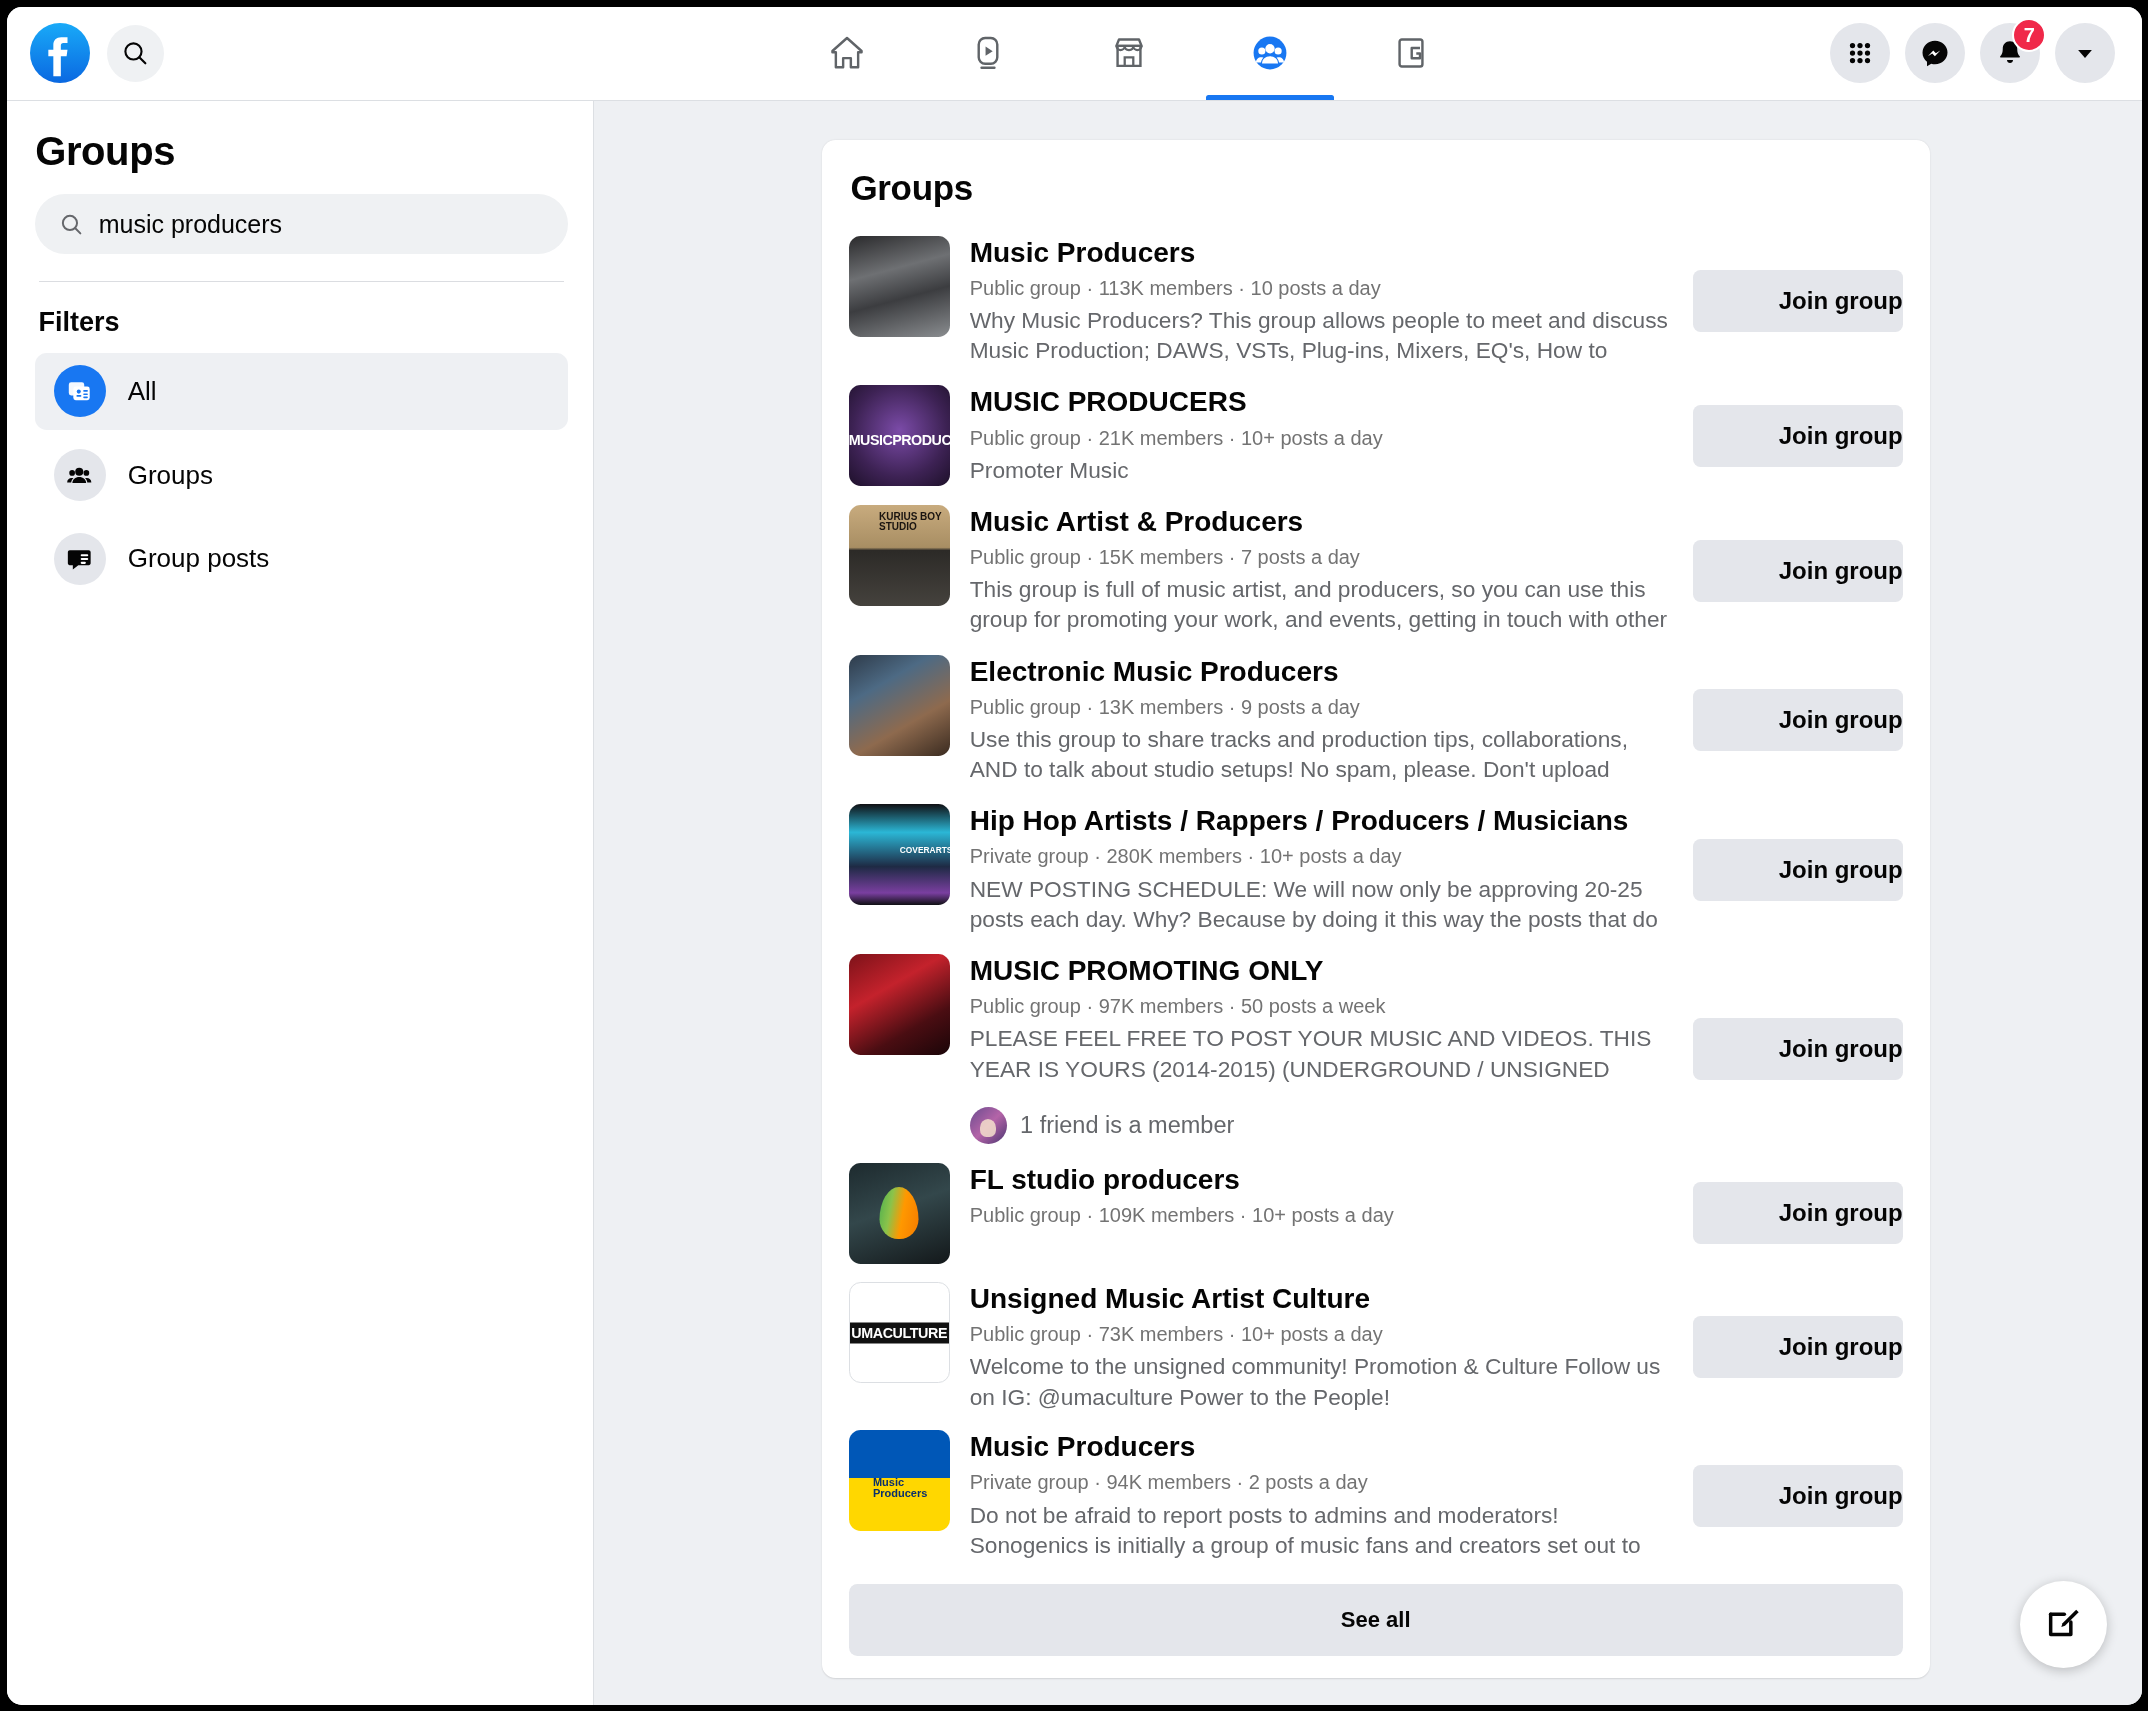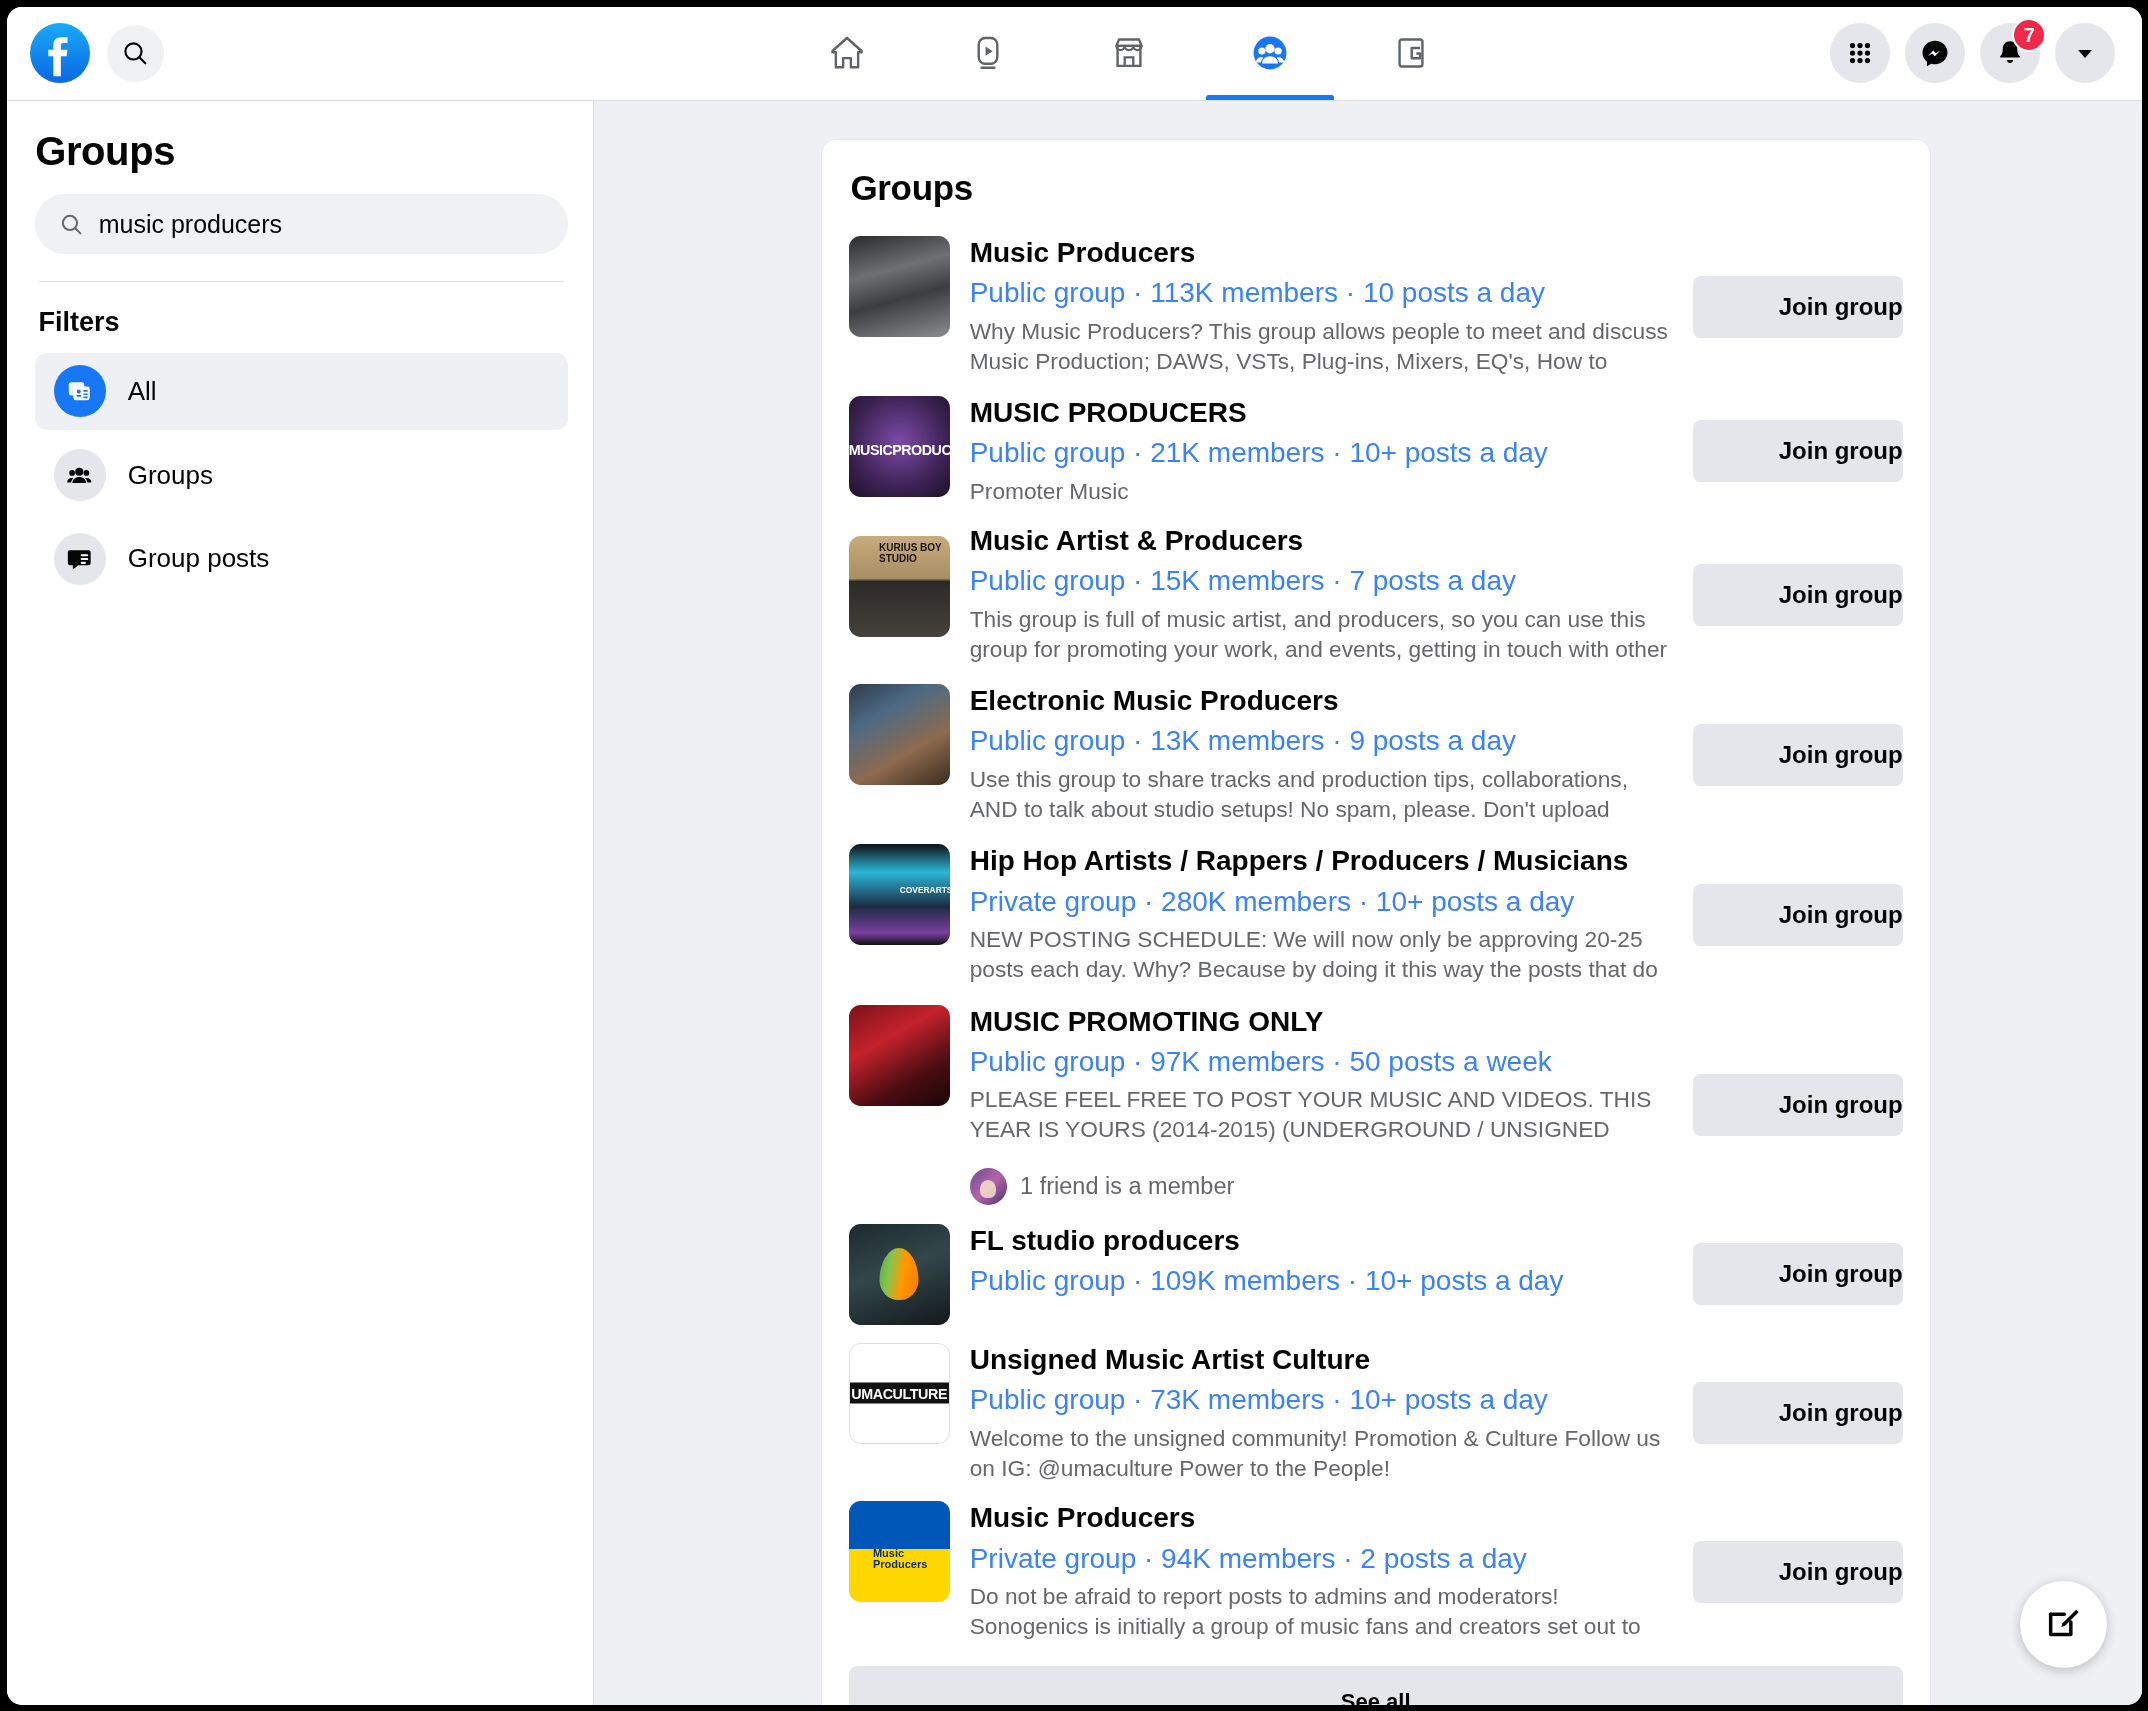--- a/index.html
+++ b/index.html
@@ -160,21 +160,21 @@
     background: #d8dadf;
   }
   .avatar.bordered { border: 0.8px solid #dcdfe3; background:#fff; }
   .grp-info { flex: 1; min-width: 0; padding-right: 20px; }
   .grp-name {
     font-size: 28px; font-weight: bold; color: #050505;
     line-height: 1.22; margin-bottom: 5px;
     white-space: nowrap; overflow: hidden; text-overflow: ellipsis;
   }
   .grp-meta {
-    font-size: 28px; color: #3b82f6; line-height: 1.3;
+    font-size: 20px; color: #737373; line-height: 1.3;
     margin-bottom: 4.2px;
     white-space: nowrap; overflow: hidden; text-overflow: ellipsis;
   }
   .grp-desc {
     font-size: 22.7px; color: #65676b; line-height: 1.33;
     max-height: 62px; overflow: hidden;
   }
   .friend-line {
     display: flex; align-items: center; gap: 13.4px;
     margin-top: 22px;
@@ -419,21 +419,21 @@
               <div class="grp-info">
                 <div class="grp-name">MUSIC PRODUCERS</div>
                 <div class="grp-meta">Public group · 21K members · 10+ posts a day</div>
                 <div class="grp-desc">Promoter Music</div>
               </div>
               <div class="join-wrap">
                 <button class="join-btn">Join group</button>
               </div>
             </div>
             <div class="grp-row">
-              <div class="avatar" style="background:linear-gradient(180deg,#c8ab7e 0%,#a88e63 42%,#2c2a27 45%,#45423d 100%);margin-top:12px;">
+              <div class="avatar" style="background:linear-gradient(180deg,#c8ab7e 0%,#a88e63 42%,#2c2a27 45%,#45423d 100%);">
                 <div style="position:absolute;left:30%;top:7%;color:#1a1410;font-size:10px;font-weight:bold;line-height:1.05;font-family:'Liberation Sans',sans-serif;">KURIUS BOY<br>STUDIO</div>
               </div>
               <div class="grp-info">
                 <div class="grp-name">Music Artist &amp; Producers</div>
                 <div class="grp-meta">Public group · 15K members · 7 posts a day</div>
                 <div class="grp-desc">This group is full of music artist, and producers, so you can use this group for promoting your work, and events, getting in touch with other music...</div>
               </div>
               <div class="join-wrap">
                 <button class="join-btn">Join group</button>
               </div>

